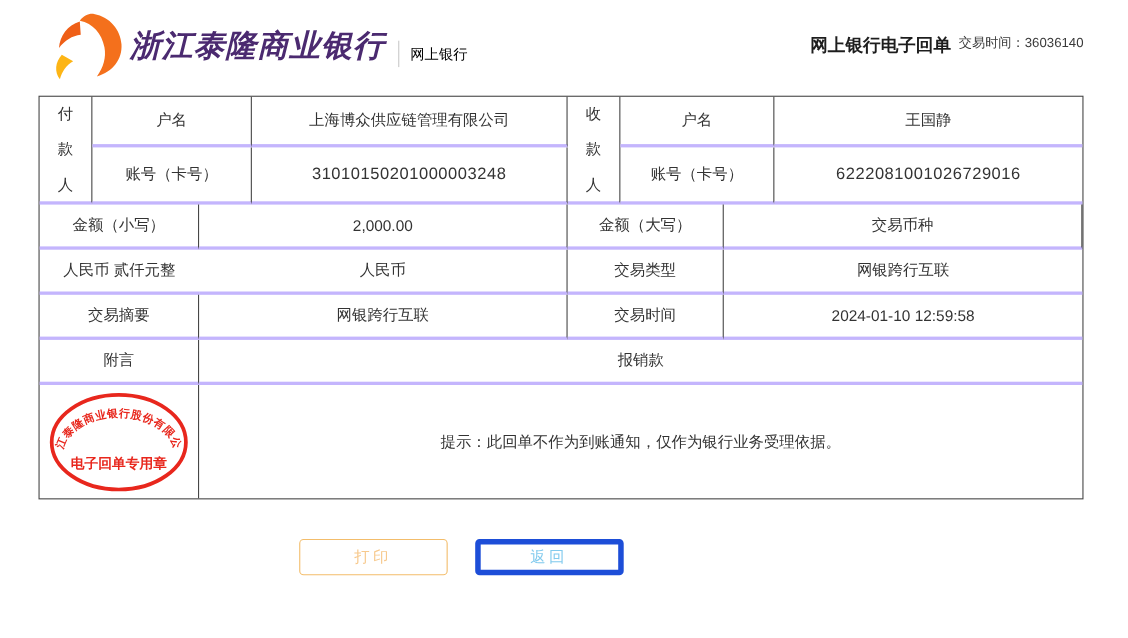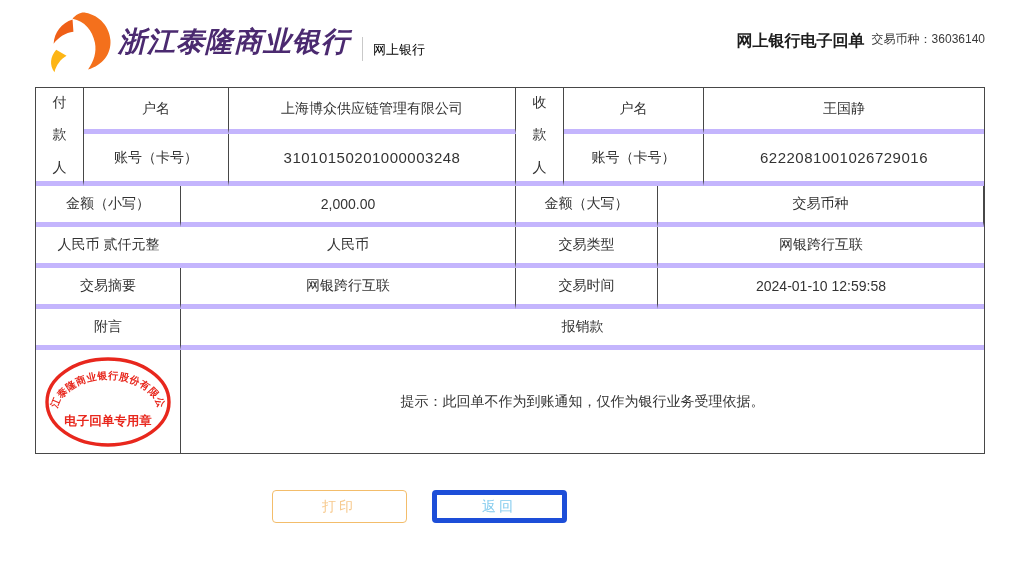--- a/index.html
+++ b/index.html
@@ -21,21 +21,21 @@
   .serial { font-size:12px; color:#3a3a3a; }
 
   
   .tbl { position:absolute; left:35px; top:87px; width:950px; border:1px solid #474747; background:#fff; }
   .grid { display:grid; }
   .secA { grid-template-columns:48px 145px 287px 48px 140px 1fr; grid-template-rows:46px 52px; }
   .secB { grid-template-columns:145px 335px 142px 1fr; grid-template-rows:41px 41px 41px; }
   .secC { grid-template-columns:145px 1fr; grid-template-rows:41px; }
   .secD { grid-template-columns:145px 1fr; grid-template-rows:103px; }
   .cell {
-    border-right:1px solid #474747; border-bottom:5px solid #c4b5fd;
+    border-right:1px solid #474747; border-bottom:3px solid #c4b5fd;
     display:flex; align-items:center; justify-content:center;
     font-size:14px; color:#333; text-align:center; padding:2px 6px;
   }
   .cell.last-col { border-right:none; }
   .secD .cell { border-bottom:none; }
   .rowspan2 { grid-row:span 2; }
   .vtext { width:1.1em; word-break:break-all; line-height:2.32; text-align:center; font-size:14px; }
   .num { font-size:15px; letter-spacing:.5px; }
 
   
@@ -61,21 +61,21 @@
     <path d="M40,10 C27,14 19,25 18,38 C24,30 32,25 41,24 Z" fill="#ef5f17"></path>
     <path d="M21,45 C14,53 13,63 19,71 C21,63 26,56 33,52 Z" fill="#fdb515"></path>
   </svg>
   <span class="bank-name">浙江泰隆商业银行</span>
   <span class="brand-divider"></span>
   <span class="channel">网上银行</span>
 </div>
 
 <div class="doc-head">
   <span class="doc-title">网上银行电子回单</span>
-  <span class="serial"><span>交易币种：</span><span>36036140</span></span>
+  <span class="serial"><span>交易时间：</span><span>36036140</span></span>
 </div>
 
 <div class="tbl">
 
   <div class="grid secA">
     <div class="cell rowspan2">
       <span class="vtext">付款人</span>
     </div>
     <div class="cell">户名</div>
     <div class="cell">上海博众供应链管理有限公司</div>

